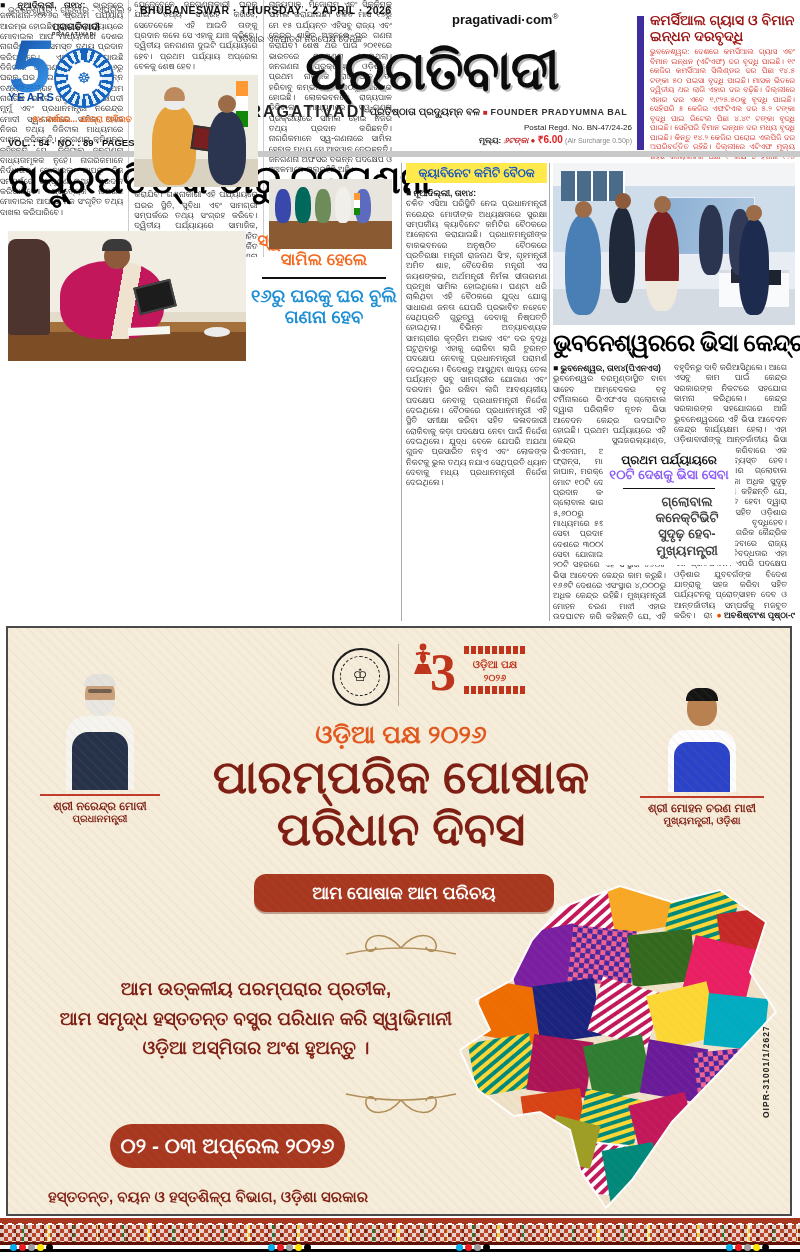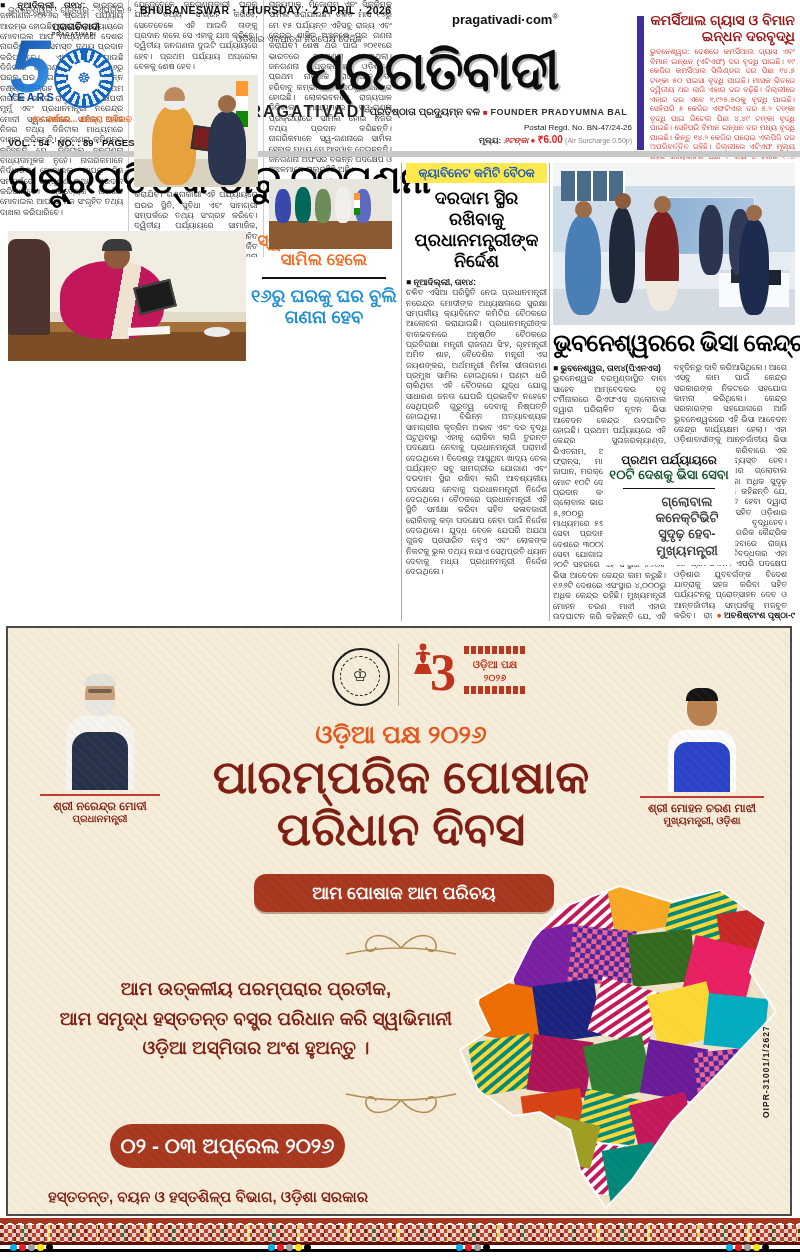--- a/index.html
+++ b/index.html
@@ -41,21 +41,21 @@
   .postal{left:420px;top:123px;width:212px;text-align:right;font-size:8px;color:#222;line-height:1.3;}
   .price-line .lbl{font-weight:bold;}
   .price-line .po{color:#c62828;font-style:italic;font-weight:bold;}
   .price-line .dot{color:#c62828;}
   .price-line .pr{color:#e02020;font-weight:800;font-size:10px;}
   .price-line .sur{color:#888;font-size:7px;}
   
   .fuel{left:637px;top:12px;width:158px;height:142px;}
   .fuel .bar{position:absolute;left:0;top:4px;width:7px;height:134px;background:#3f2d9e;}
   .fuel .inner{position:absolute;left:13px;top:0;width:145px;}
-  .fuel h2{margin:0;font-size:14px;line-height:1.15;color:#9a1313;text-align:right;font-weight:800;}
+  .fuel h2{margin:0;font-size:14px;line-height:1.15;color:#9a1313;text-align:left;font-weight:800;}
   .fuel .body{margin-top:3px;font-size:7.6px;line-height:1.25;text-align:justify;color:#d42a20;}
   .gray-bar{left:0;top:151px;width:800px;height:6px;background:#c9c9c9;}
   
   .vrule{width:1px;background:#aaa;top:163px;height:458px;}
   .news-byline{font-weight:bold;font-size:8.5px;color:#111;}
   .newstext{font-size:8.2px;line-height:1.26;text-align:justify;color:#1c1c1c;}
   
   .census-head{left:8px;top:160px;width:392px;font-size:39px;font-weight:800;color:#000;
                white-space:nowrap;letter-spacing:-1px;line-height:1.05;}
   .photo{position:absolute;overflow:hidden;background:#ddd;}
@@ -79,21 +79,21 @@
   .visa{left:553px;top:163px;width:242px;height:458px;}
   .ph-visa{left:0;top:0;width:242px;height:162px;}
   .visa-head{position:absolute;left:0;top:166px;width:242px;text-align:center;font-size:24px;
              font-weight:800;white-space:nowrap;letter-spacing:-1px;color:#000;}
   .visa-cols{position:absolute;left:0;top:200px;width:242px;height:258px;display:flex;overflow:hidden;}
   .visa-col{width:117px;height:258px;overflow:hidden;margin-right:8px;}
   .visa-col:last-child{margin-right:0;}
   .pullquote{position:absolute;left:54px;top:86px;width:120px;background:#fff;text-align:center;
              padding:4px 2px 2px 2px;box-shadow:0 0 0 4px #fff;}
   .pq-top{font-size:12px;font-weight:800;color:#111;line-height:1.2;}
-  .pq-blue{font-size:13px;font-weight:800;color:#14532d;line-height:1.2;}
+  .pq-blue{font-size:13px;font-weight:800;color:#8b5cf6;line-height:1.2;}
   .pq-line{border-top:1.5px solid #111;margin:5px 14px;}
   .pq-orange{font-size:13px;font-weight:800;color:#404040;line-height:1.25;margin-left:36px;}
   .jump{position:absolute;right:0;bottom:0;font-size:8.5px;font-weight:800;color:#111;background:#fff;padding-left:4px;}
   .jump .b{color:#e65100;}
   
   .ad{left:6px;top:626px;width:786px;height:590px;background:#f5ecda;border:2px solid #4a4a4a;box-sizing:border-box;}
   .ad::after{content:"";position:absolute;inset:0;pointer-events:none;
      background:repeating-linear-gradient(45deg,rgba(180,150,110,.06) 0 2px,transparent 2px 7px);}
   .seal{left:324px;top:20px;width:54px;height:54px;border:2.5px solid #1a1a1a;border-radius:50%;background:#f5ecda;}
   .seal .in{position:absolute;left:6px;top:6px;width:38px;height:38px;border:1.5px dashed #1a1a1a;border-radius:50%;
@@ -250,21 +250,20 @@
         <div class="s" style="right:32px;top:14px;width:6px;height:22px;background:linear-gradient(#ff9933 0 33%,#fff 33% 66%,#138808 66% 100%);"></div>
       </div>
     </div>
   </div>
 
   <div class="abs vrule" style="left:401px;"></div>
   <div class="abs vrule" style="left:549px;"></div>
 
   <div class="abs cabinet">
     <div class="kicker">କ୍ୟାବିନେଟ କମିଟି ବୈଠକ</div>
-    <div class="cab-head">ଦରଦାମ ସ୍ଥିର ରଖିବାକୁ ପ୍ରଧାନମନ୍ତ୍ରୀଙ୍କ ନିର୍ଦ୍ଦେଶ</div>
     <div class="newstext">
       <span class="news-byline">■ ନୂଆଦିଲ୍ଲୀ, ତା୧ା୪:</span><br>
       <span>ଚଳିତ ଏସିଆ ପରିସ୍ଥିତି ନେଇ ପ୍ରଧାନମନ୍ତ୍ରୀ ନରେନ୍ଦ୍ର ମୋଦୀଙ୍କ ଅଧ୍ୟକ୍ଷତାରେ ସୁରକ୍ଷା ସମ୍ପର୍କୀୟ କ୍ୟାବିନେଟ କମିଟିର ବୈଠକରେ ଆଲୋଚନା କରାଯାଇଛି। ପ୍ରଧାନମନ୍ତ୍ରୀଙ୍କ ବାକଭବନରେ ଅନୁଷ୍ଠିତ ବୈଠକରେ ପ୍ରତିରକ୍ଷା ମନ୍ତ୍ରୀ ରାଜନାଥ ସିଂହ, ଗୃହମନ୍ତ୍ରୀ ଅମିତ ଶାହ, ବୈଦେଶିକ ମନ୍ତ୍ରୀ ଏସ ଜୟଶଙ୍କର, ଅର୍ଥମନ୍ତ୍ରୀ ନିର୍ମଳା ସୀତାରମଣ ପ୍ରମୁଖ ସାମିଲ ହୋଇଥିଲେ।</span>
       <span>ଘଣ୍ଟା ଧରି ଚାଲିଥିବା ଏହି ବୈଠକରେ ଯୁଦ୍ଧ ଯୋଗୁ ସାଧାରଣ ଜନତା ଯେପରି ପ୍ରଭାବିତ ନହେବେ ସେଥିପ୍ରତି ଗୁରୁତ୍ୱ ଦେବାକୁ ନିଷ୍ପତ୍ତି ହୋଇଥିଲା। ବିଭିନ୍ନ ଅତ୍ୟାବଶ୍ୟକ ସାମଗ୍ରୀର କୃତ୍ରିମ ଅଭାବ ଏବଂ ଦର ବୃଦ୍ଧି ଘଟୁଥିବାରୁ ଏହାକୁ ରୋକିବା ଲାଗି ତୁରନ୍ତ ପଦକ୍ଷେପ ନେବାକୁ ପ୍ରଧାନମନ୍ତ୍ରୀ ପରାମର୍ଶ ଦେଇଥିଲେ। ବିଦେଶରୁ ଆସୁଥିବା ଖାଦ୍ୟ ତେଲ ପର୍ଯ୍ୟନ୍ତ ସବୁ ସାମଗ୍ରୀର ଯୋଗାଣ ଏବଂ ଦରଦାମ ସ୍ଥିର ରଖିବା ଲାଗି ଆବଶ୍ୟକୀୟ ପଦକ୍ଷେପ ନେବାକୁ ପ୍ରଧାନମନ୍ତ୍ରୀ ନିର୍ଦ୍ଦେଶ ଦେଇଥିଲେ। ବୈଠକରେ ପ୍ରଧାନମନ୍ତ୍ରୀ ଏହି ସ୍ଥିତି ସମୀକ୍ଷା କରିବା ସହିତ କଳାବଜାରୀ ରୋକିବାକୁ କଡ଼ା ପଦକ୍ଷେପ ନେବା ପାଇଁ ନିର୍ଦ୍ଦେଶ ଦେଇଥିଲେ। ଯୁଦ୍ଧ ବେଳେ ଯେପରି ଅଯଥା ଗୁଜବ ପ୍ରସାରିତ ନହୁଏ ଏବଂ ଲୋକଙ୍କ ନିକଟକୁ ଭୁଲ ତଥ୍ୟ ନଯାଏ ସେଥିପ୍ରତି ଧ୍ୟାନ ଦେବାକୁ ମଧ୍ୟ ପ୍ରଧାନମନ୍ତ୍ରୀ ନିର୍ଦ୍ଦେଶ ଦେଇଥିଲେ।</span>
     </div>
   </div>
 
   <div class="abs visa">
     <div class="photo ph-visa">
       <div class="s" style="inset:0;background:linear-gradient(#f2f4f6 0 14%,#cfdcea 14% 55%,#e8edf3 55% 78%,#d4dbe2 78% 100%);"></div>

